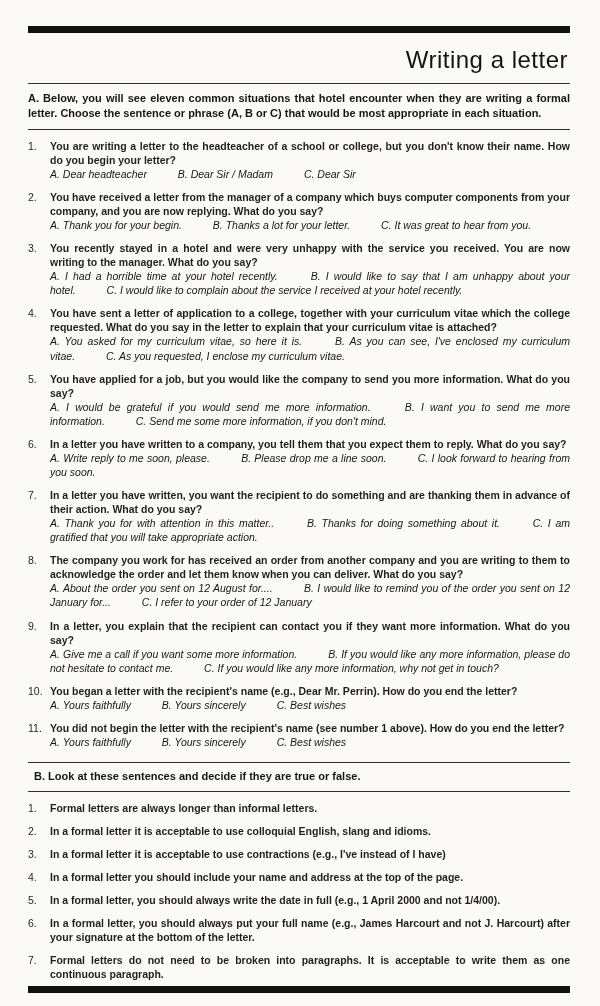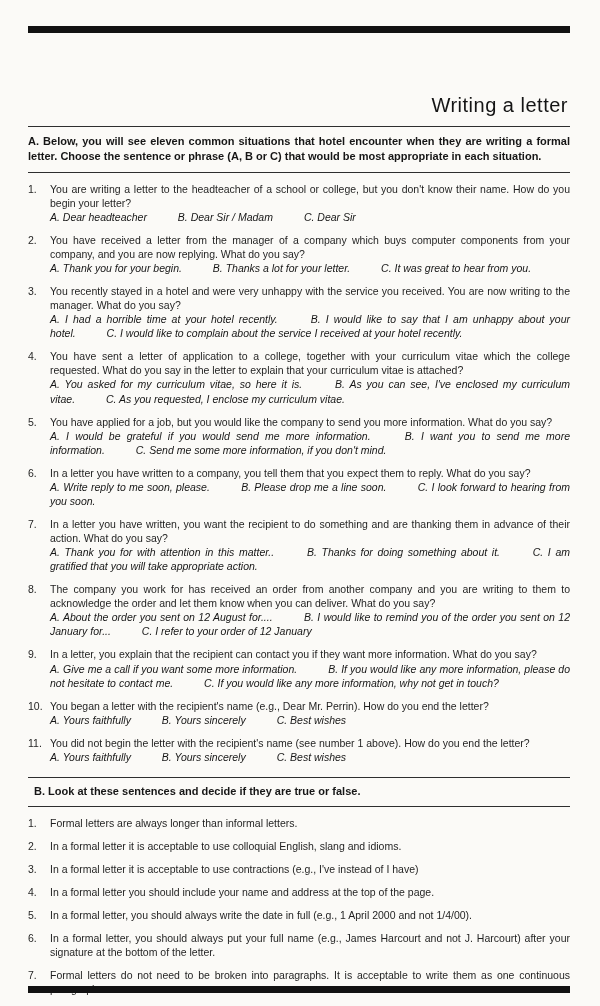--- a/index.html
+++ b/index.html
@@ -12,26 +12,25 @@
     position: relative;
     overflow: hidden;
   }
   .page { padding: 26px 30px 0 28px; }
 
   .bar { height: 7px; background: #121212; }
   .bottom-bar { position: absolute; left: 28px; right: 30px; bottom: 13px; }
 
   .title {
     text-align: right;
-    font-size: 20px;
+    font-size: 24px;
     font-weight: 400;
     letter-spacing: 0.5px;
     color: #141414;
     padding: 13px 2px 9px 0;
-    margin-top: 48px;
   }
 
   .rule { border-top: 1.5px solid #2e2e2e; }
 
   .section-header {
     font-weight: bold;
     font-size: 11px;
     line-height: 1.35;
     text-align: justify;
     padding: 7px 0 8px 0;
@@ -43,21 +42,21 @@
 
   .q {
     display: grid;
     grid-template-columns: 22px 1fr;
     font-size: 10.5px;
     line-height: 1.34;
     margin-bottom: 9px;
     color: #1f1f1f;
   }
   .qnum { font-weight: normal; }
-  .qtext { text-align: justify; }
+  .qtext { text-align: justify; font-weight: bold; }
   .opts {
     font-weight: normal;
     font-style: italic;
     text-align: justify;
     color: #161616;
   }
   .opt { margin-right: 28px; }
   .opt:last-child { margin-right: 0; }
 
   .statements .q { margin-bottom: 9px; }

